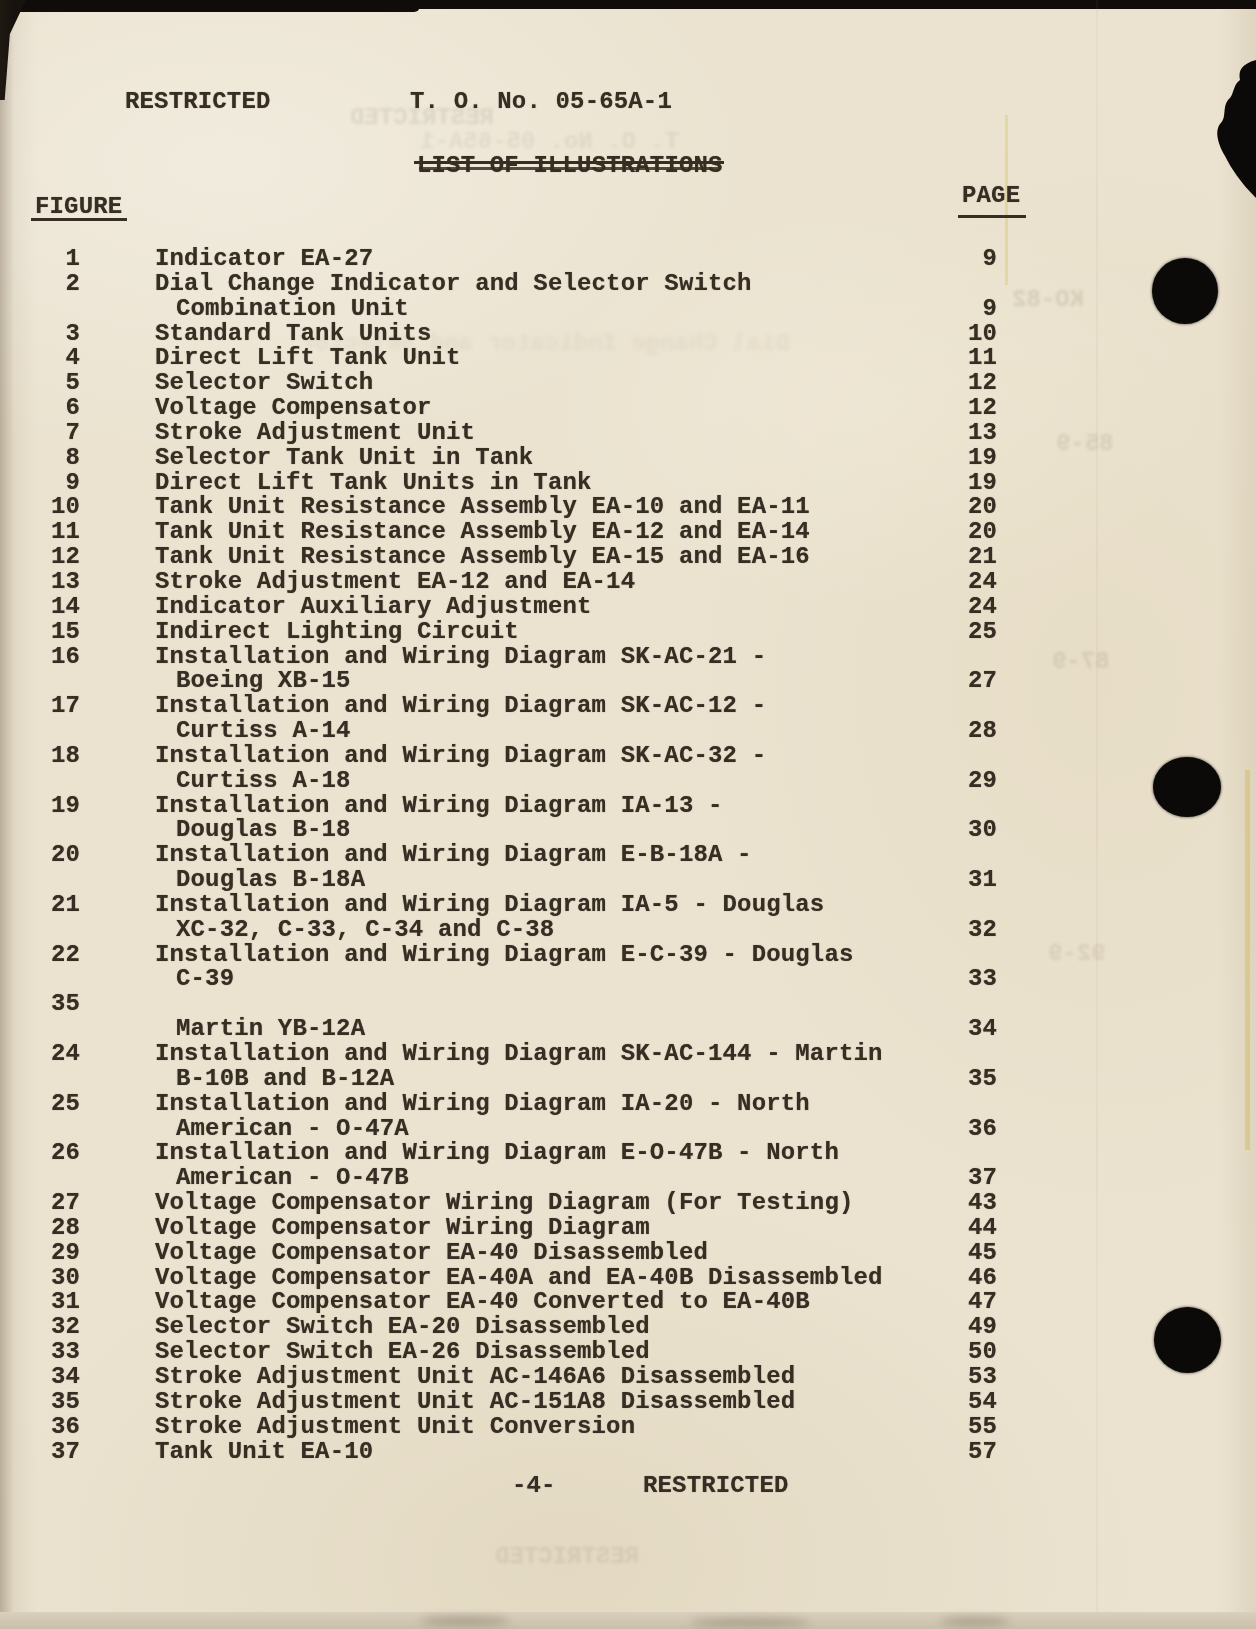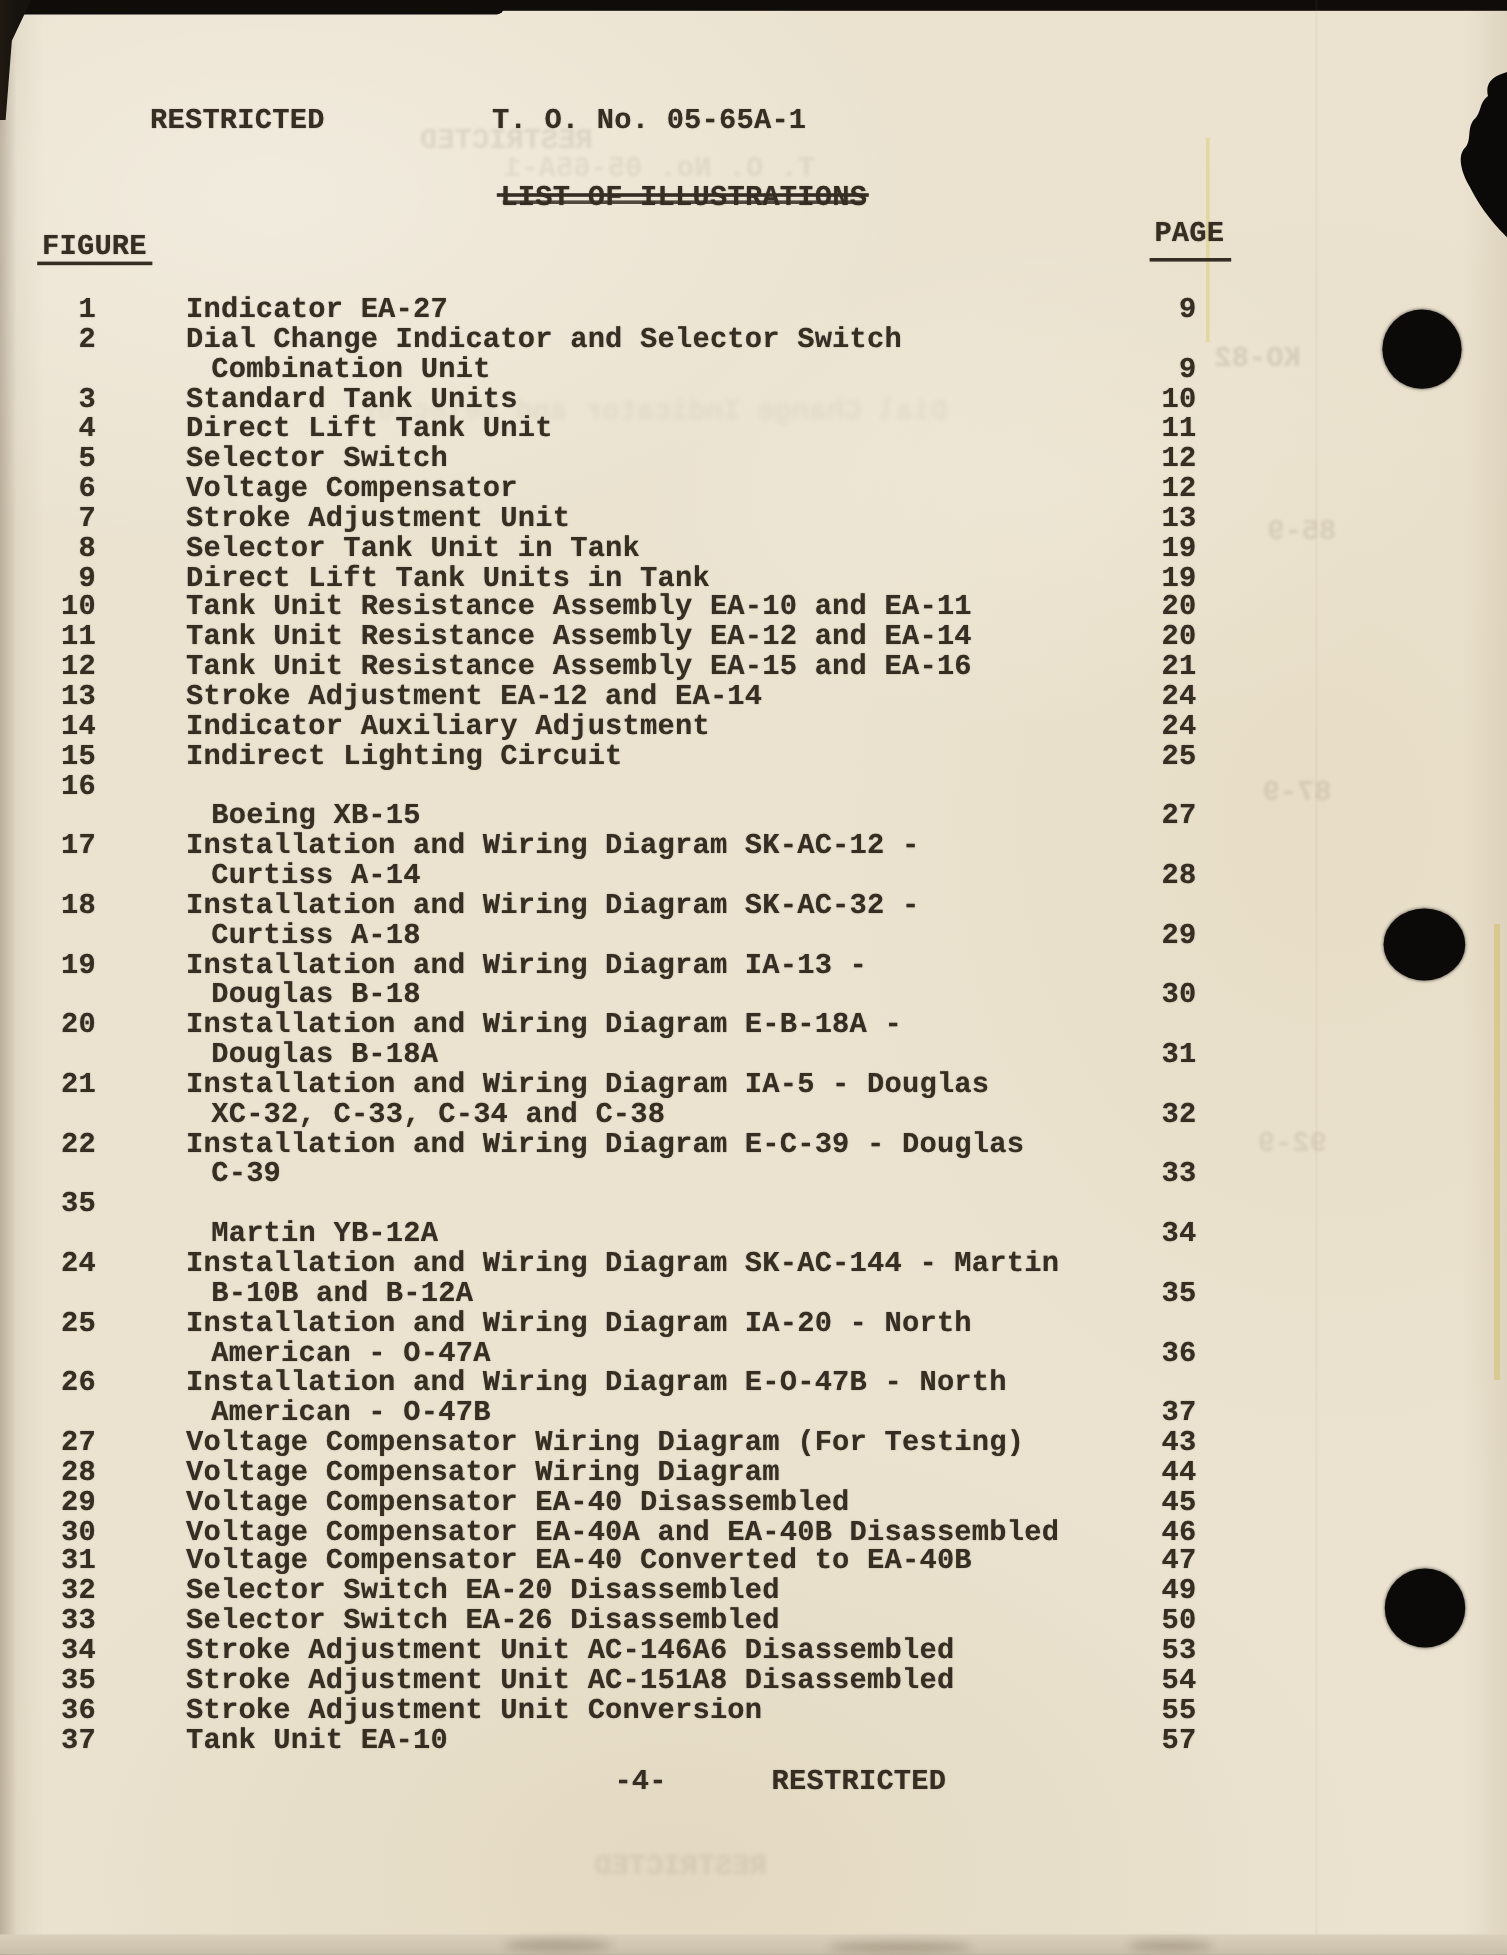--- a/index.html
+++ b/index.html
@@ -192,20 +192,21 @@
         <span class="desc">Indicator Auxiliary Adjustment</span>
         <span class="pg">24</span>
       </div>
       <div class="row">
         <span class="fig">15</span>
         <span class="desc">Indirect Lighting Circuit</span>
         <span class="pg">25</span>
       </div>
       <div class="row">
         <span class="fig">16</span>
+        <span class="desc">Installation and Wiring Diagram SK-AC-21 -</span>
       </div>
       <div class="row">
         <span class="desc cont">Boeing XB-15</span>
         <span class="pg">27</span>
       </div>
       <div class="row">
         <span class="fig">17</span>
         <span class="desc">Installation and Wiring Diagram SK-AC-12 -</span>
       </div>
       <div class="row">

